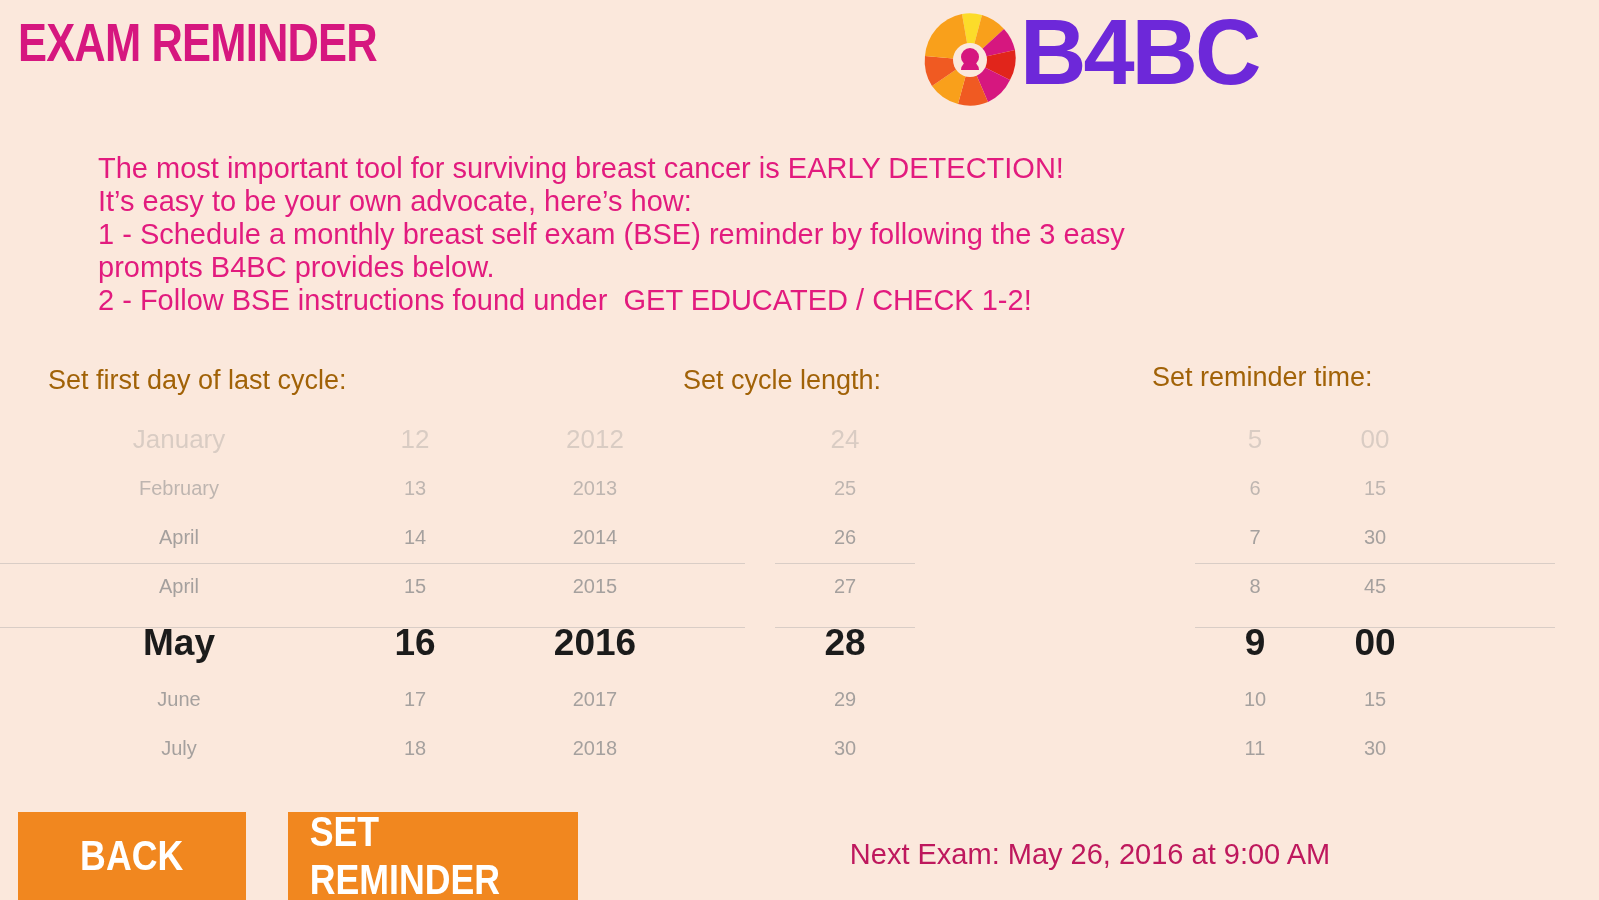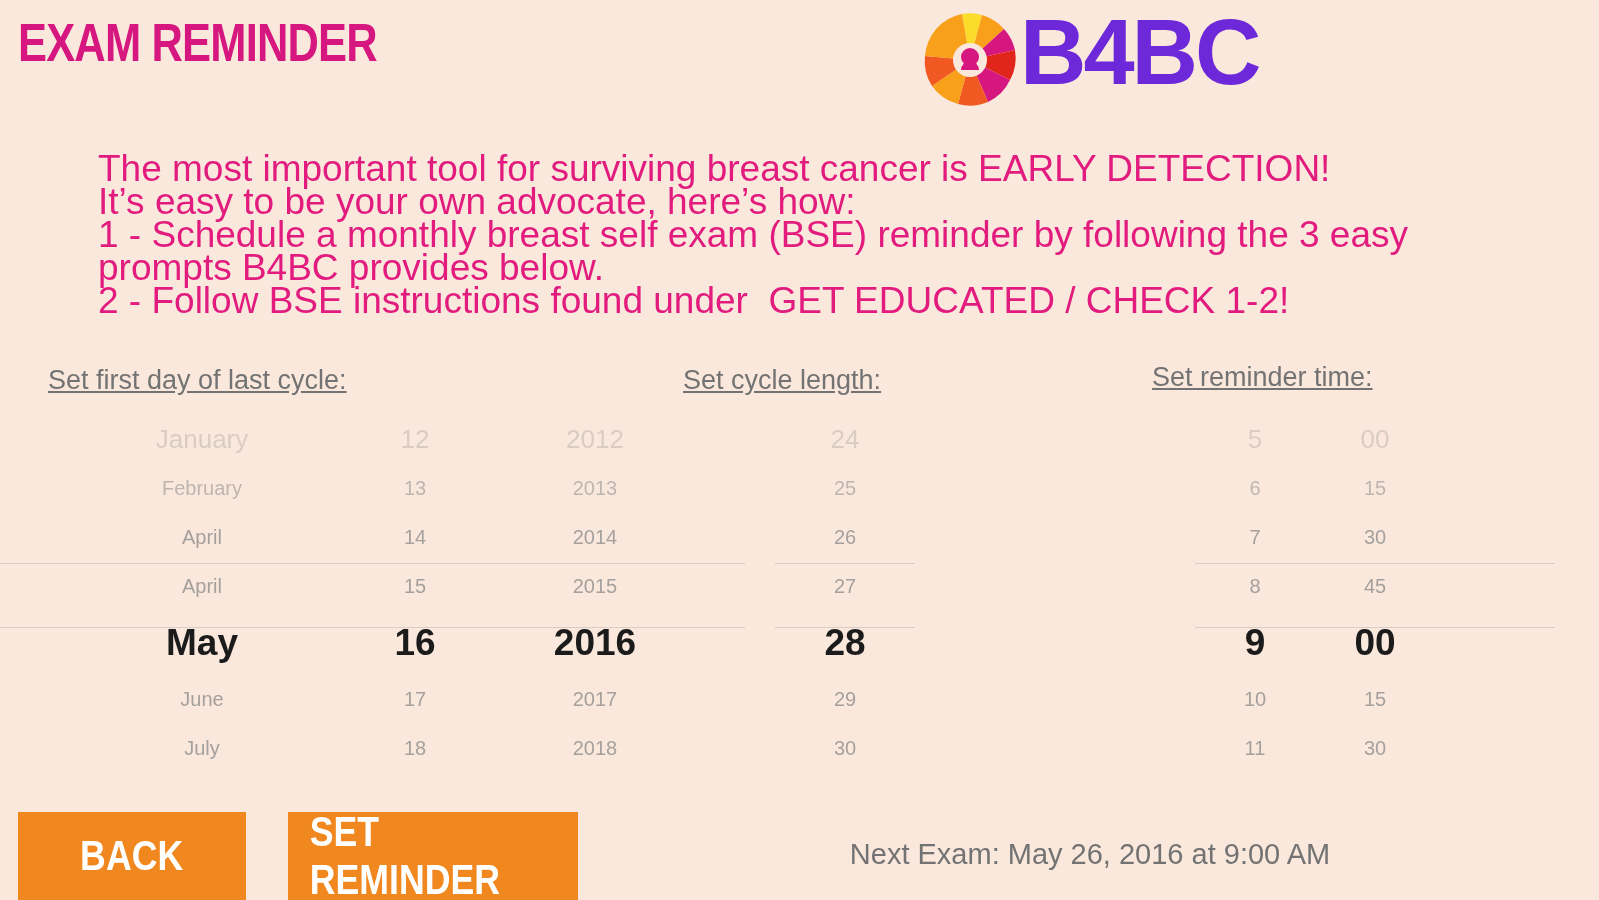--- a/index.html
+++ b/index.html
@@ -63,31 +63,30 @@
     line-height: 1.1;
   }
 
   
   .intro {
     position: absolute;
     left: 98px;
     top: 152px;
     width: 1420px;
     color: #e21b7e;
-    font-size: 37px;
+    font-size: 29px;
     line-height: 33px;
   }
   .intro div { white-space: pre; }
 
   
   .col-head {
     position: absolute;
-    color: #737373;
+    color: #a16207;
     font-size: 27px;
-    text-decoration: underline;
   }
   .ch1 { left: 48px;  top: 365px; }
   .ch2 { left: 683px; top: 365px; }
   .ch3 { left: 1152px; top: 362px; }
 
   
   .picker {
     position: absolute;
     top: 415px;
     height: 370px;
@@ -121,21 +120,21 @@
   .wheel .it.sel {
     color: #1b1b1b;
     font-size: 37px;
     font-weight: bold;
     height: 64px;
     line-height: 64px;
   }
 
   
   #picker-date { left: 0px; width: 745px; }
-  #w-month { left: 47px;  width: 310px; }
+  #w-month { left: 24px;  width: 310px; }
   #w-day   { left: 345px; width: 140px; }
   #w-year  { left: 470px; width: 250px; }
 
   
   #picker-cycle { left: 775px; width: 140px; }
   #w-cycle { left: 0; width: 140px; }
 
   
   #picker-time { left: 1195px; width: 360px; }
   #w-hour { left: 0;   width: 120px; }
@@ -162,21 +161,21 @@
   .btn span { transform: scaleX(0.85); display:block; }
   #btn-back  { left: 18px;  width: 228px; }
   #btn-set   { left: 288px; width: 290px; justify-content: flex-end; }
 
   .next-exam {
     position: absolute;
     left: 700px;
     top: 838px;
     width: 780px;
     text-align: center;
-    color: #737373;
+    color: #be185d;
     font-size: 29px;
   }
 </style>
 </head>
 <body>
 
 <div id="app">
 
   <div class="header">
     <div class="title">EXAM REMINDER</div>

